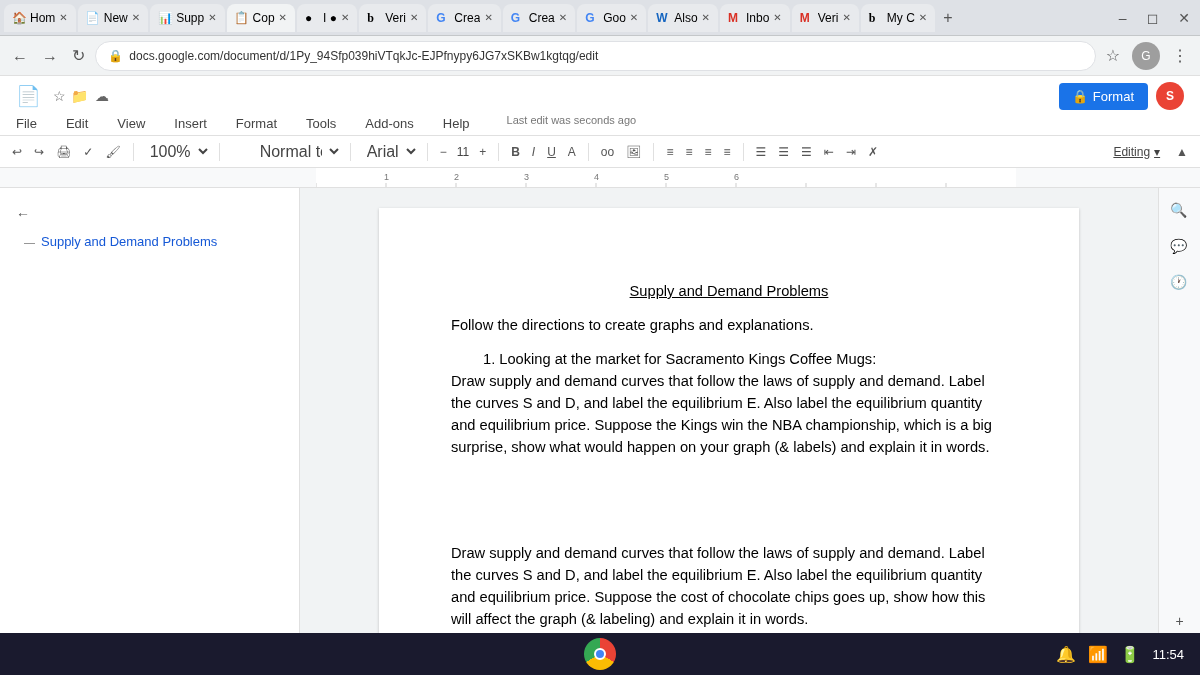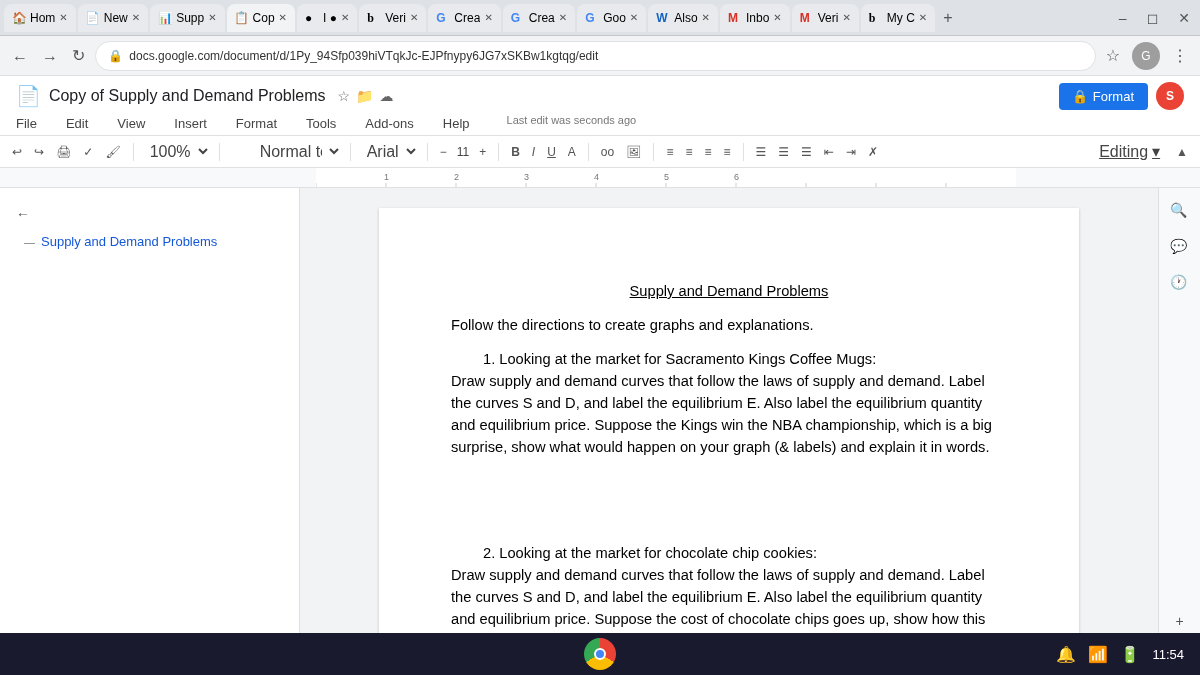--- a/index.html
+++ b/index.html
@@ -124,21 +124,21 @@
       display: flex; align-items: center;
     }
     .toolbar-sep { width: 1px; height: 18px; background: #e0e0e0; margin: 0 4px; }
     .toolbar-select {
       border: none; background: none; font-size: 16px; color: #444; cursor: pointer;
       padding: 2px 4px; border-radius: 3px;
     }
     .editing-btn {
       margin-left: auto;
       background: none; border: none; cursor: pointer;
-      font-size: 16px; color: #444; display: flex; align-items: center; gap: 4px;
+      font-size: 12px; color: #444; display: flex; align-items: center; gap: 4px;
       padding: 2px 8px; border-radius: 4px; text-decoration: underline;
     }
 
     
     .ruler {
       background: #f8f9fa;
       height: 20px;
       border-bottom: 1px solid #e0e0e0;
       display: flex;
       align-items: center;
@@ -355,21 +355,20 @@
   <div class="addr-right">
     <button class="nav-btn">☆</button>
     <button class="profile-btn">G</button>
     <button class="nav-btn">⋮</button>
   </div>
 </div>
 
 <div class="doc-header">
   <div class="doc-title-row">
     <span class="doc-icon">📄</span>
-    <span class="doc-title">Copy of Supply and Demand Problems</span>
     <div class="doc-title-actions">
       <span>☆</span>
       <span>📁</span>
       <span>☁</span>
     </div>
     <button class="share-btn">
       <span>🔒</span>
       <span>Format</span>
     </button>
     <div class="avatar-circle">S</div>
@@ -476,21 +475,20 @@
       <div class="doc-page-title">Supply and Demand Problems</div>
 
       <div class="doc-intro">Follow the directions to create graphs and explanations.</div>
 
       <div class="doc-question-num">1.  Looking at the market for Sacramento Kings Coffee Mugs:</div>
       <div class="doc-body">Draw supply and demand curves that follow the laws of supply and demand.  Label the curves S and D, and label the equilibrium E.  Also label the equilibrium quantity and equilibrium price.  Suppose the Kings win the NBA championship, which is a big surprise, show what would happen on your graph (&amp; labels) and explain it in words.</div>
 
       <div class="doc-spacer"></div>
       <div class="doc-spacer"></div>
 
-      <div class="doc-question-num">2.  Looking at the market for chocolate chip cookies:</div>
       <div class="doc-body">Draw supply and demand curves that follow the laws of supply and demand.  Label the curves S and D, and label the equilibrium E.  Also label the equilibrium quantity and equilibrium price.  Suppose the cost of chocolate chips goes up, show how this will affect the graph (&amp; labeling) and explain it in words.</div>
 
       <div class="doc-spacer"></div>
 
     </div>
   </div>
 
   <div class="right-panel">
     <button class="right-panel-btn">🔍</button>
     <button class="right-panel-btn" style="color:#1a73e8;">💬</button>

